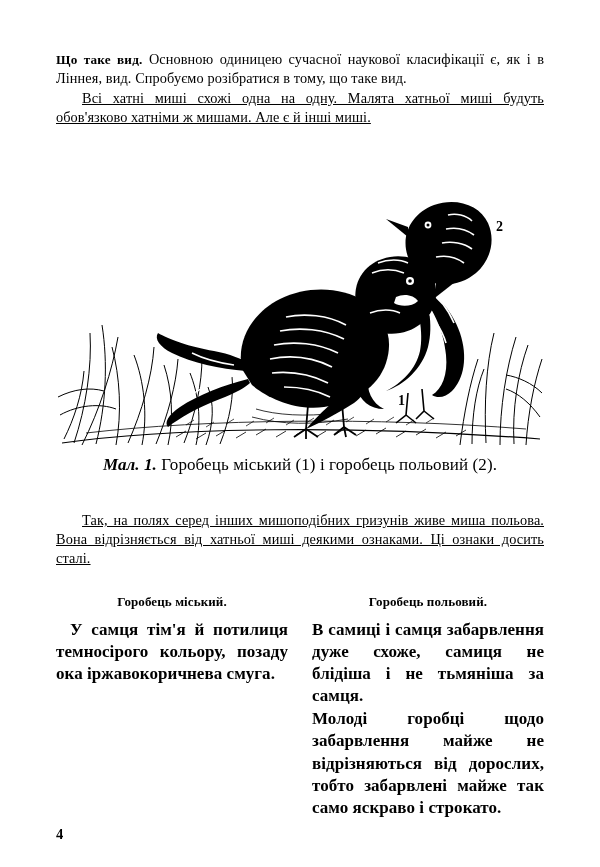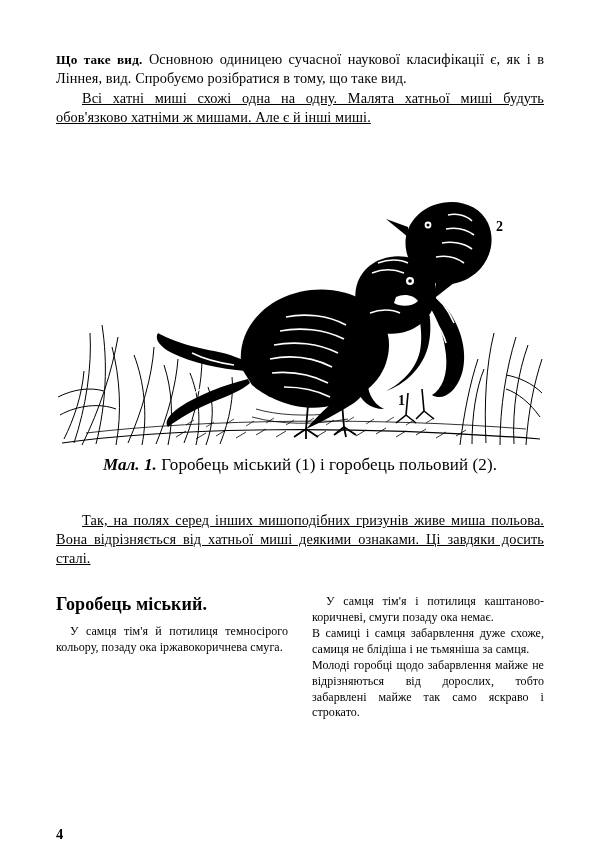--- a/index.html
+++ b/index.html
@@ -80,30 +80,30 @@
     display: flex;
     width: 488px;
   }
   .col {
     width: 244px;
     box-sizing: border-box;
   }
   .col.left { padding-right: 12px; }
   .col.right { padding-left: 12px; }
   .col-head {
-    text-align: left;
-    font-weight: bold;
-    font-size: 18px;
+    text-align: center;
+    font-weight: bold;
+    font-size: 13px;
     margin-bottom: 9px;
     letter-spacing: 0.1px;
   }
   .col p {
     margin: 0 0 1px 0;
-    font-size: 12px;
-    font-weight: normal;
+    font-size: 17px;
+    font-weight: bold;
     line-height: 1.30;
     text-align: justify;
     letter-spacing: 0.05px;
   }
   .col p.ind { text-indent: 14px; }
 
   
   .page-number {
     position: absolute;
     left: 56px;
@@ -251,30 +251,30 @@
         <span class="fig-num" style="left:342px; top:236px;">1</span>
       </div>
 
       <div class="fig-caption">
         <span class="lbl">Мал. 1.</span>
         <span>Горобець міський (1) і горобець польовий (2).</span>
       </div>
     </div>
 
     <div class="after-fig">
-      <p class="para indent">Так, на полях серед інших мишоподібних гризунів живе миша польова. Вона відрізняється від хатньої миші деякими ознаками. Ці завдяки досить сталі.</p>
+      <p class="para indent">Так, на полях серед інших мишоподібних гризунів живе миша польова. Вона відрізняється від хатньої миші деякими ознаками. Ці ознаки досить сталі.</p>
     </div>
 
     <div class="compare">
       <div class="col left">
         <div class="col-head">Горобець міський.</div>
         <p class="ind">У самця тім'я й потилиця темносірого кольору, позаду ока іржавокоричнева смуга.</p>
       </div>
       <div class="col right">
-        <p class="ind">У самця тім'я і потилиця каштаново-коричневі, смуги позаду ока немає.</p>
+        <div class="col-head">Горобець польовий.</div>
         <p>В самиці і самця забарвлення дуже схоже, самиця не блідіша і не тьмяніша за самця.</p>
         <p>Молоді горобці щодо забарвлення майже не відрізняються від дорослих, тобто забарвлені майже так само яскраво і строкато.</p>
       </div>
     </div>
 
   </div>
 
   <div class="page-number">4</div>
 </div>
 

